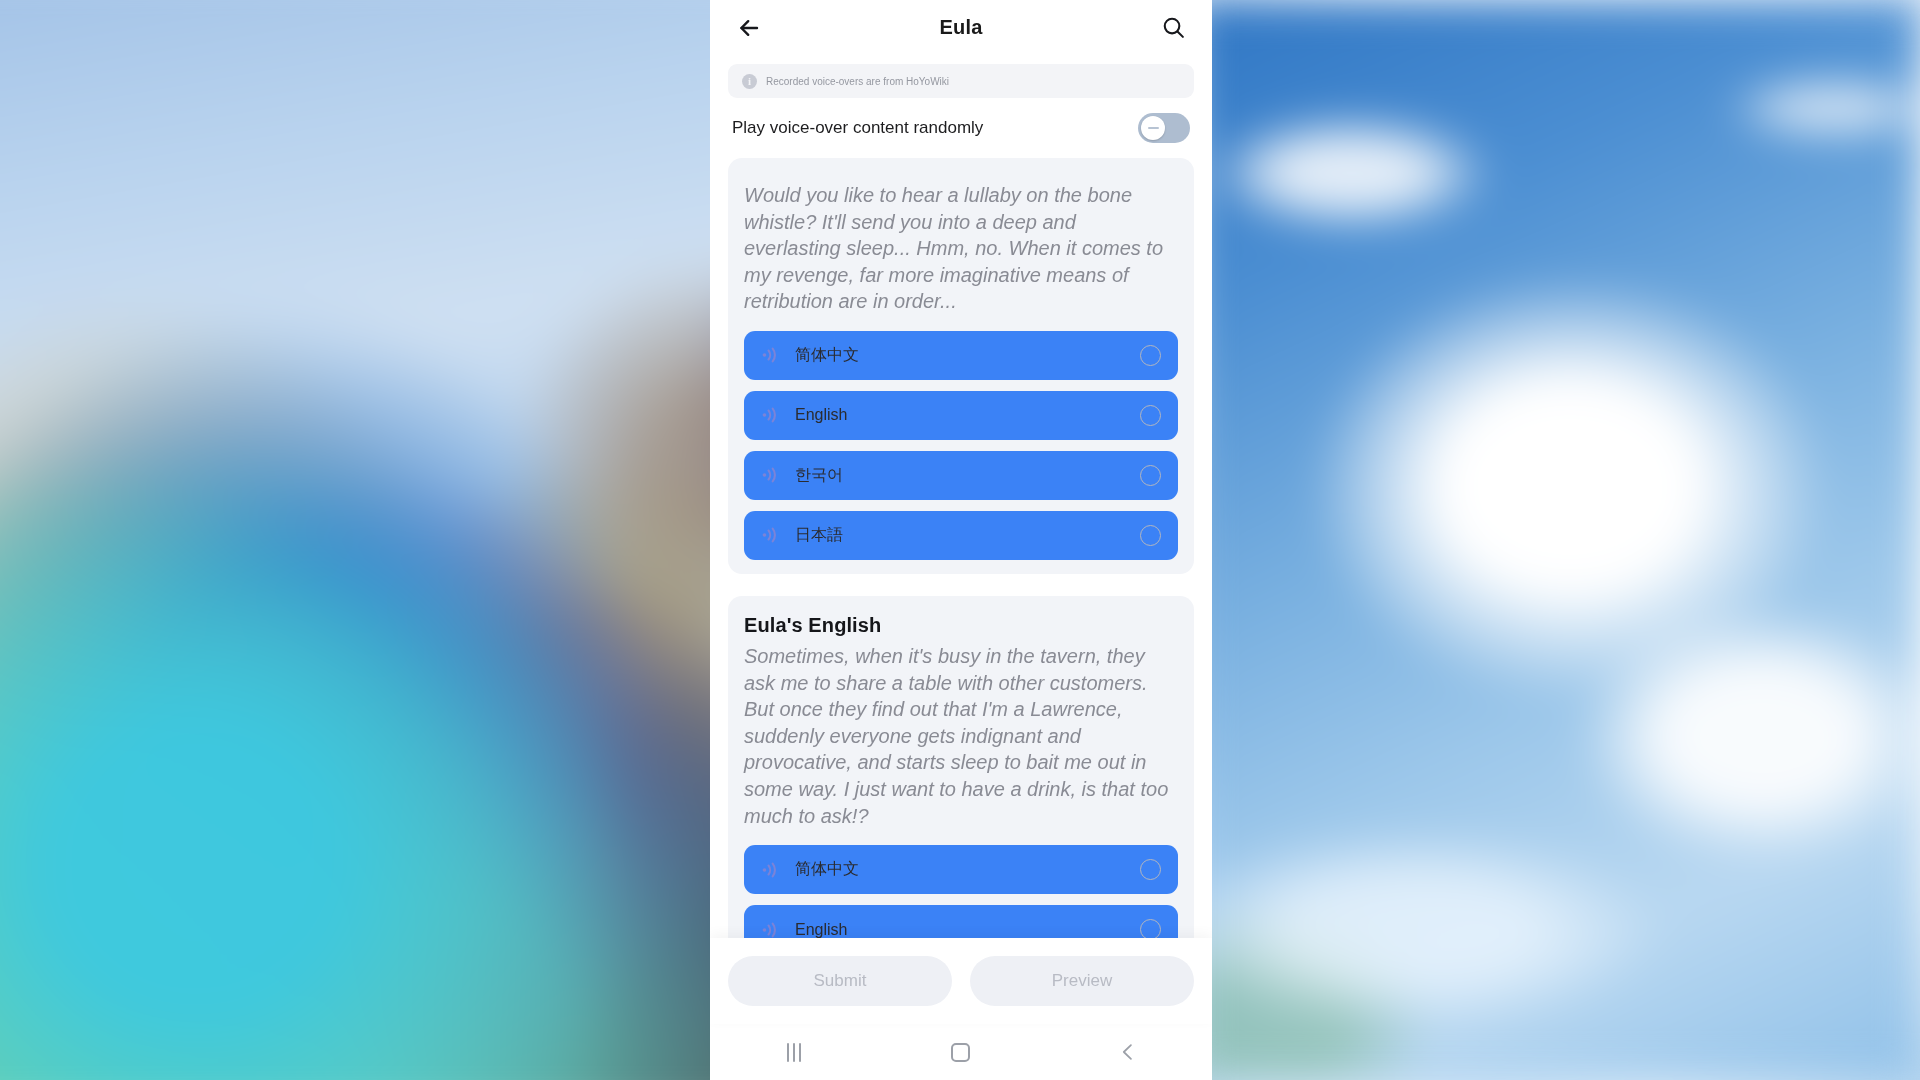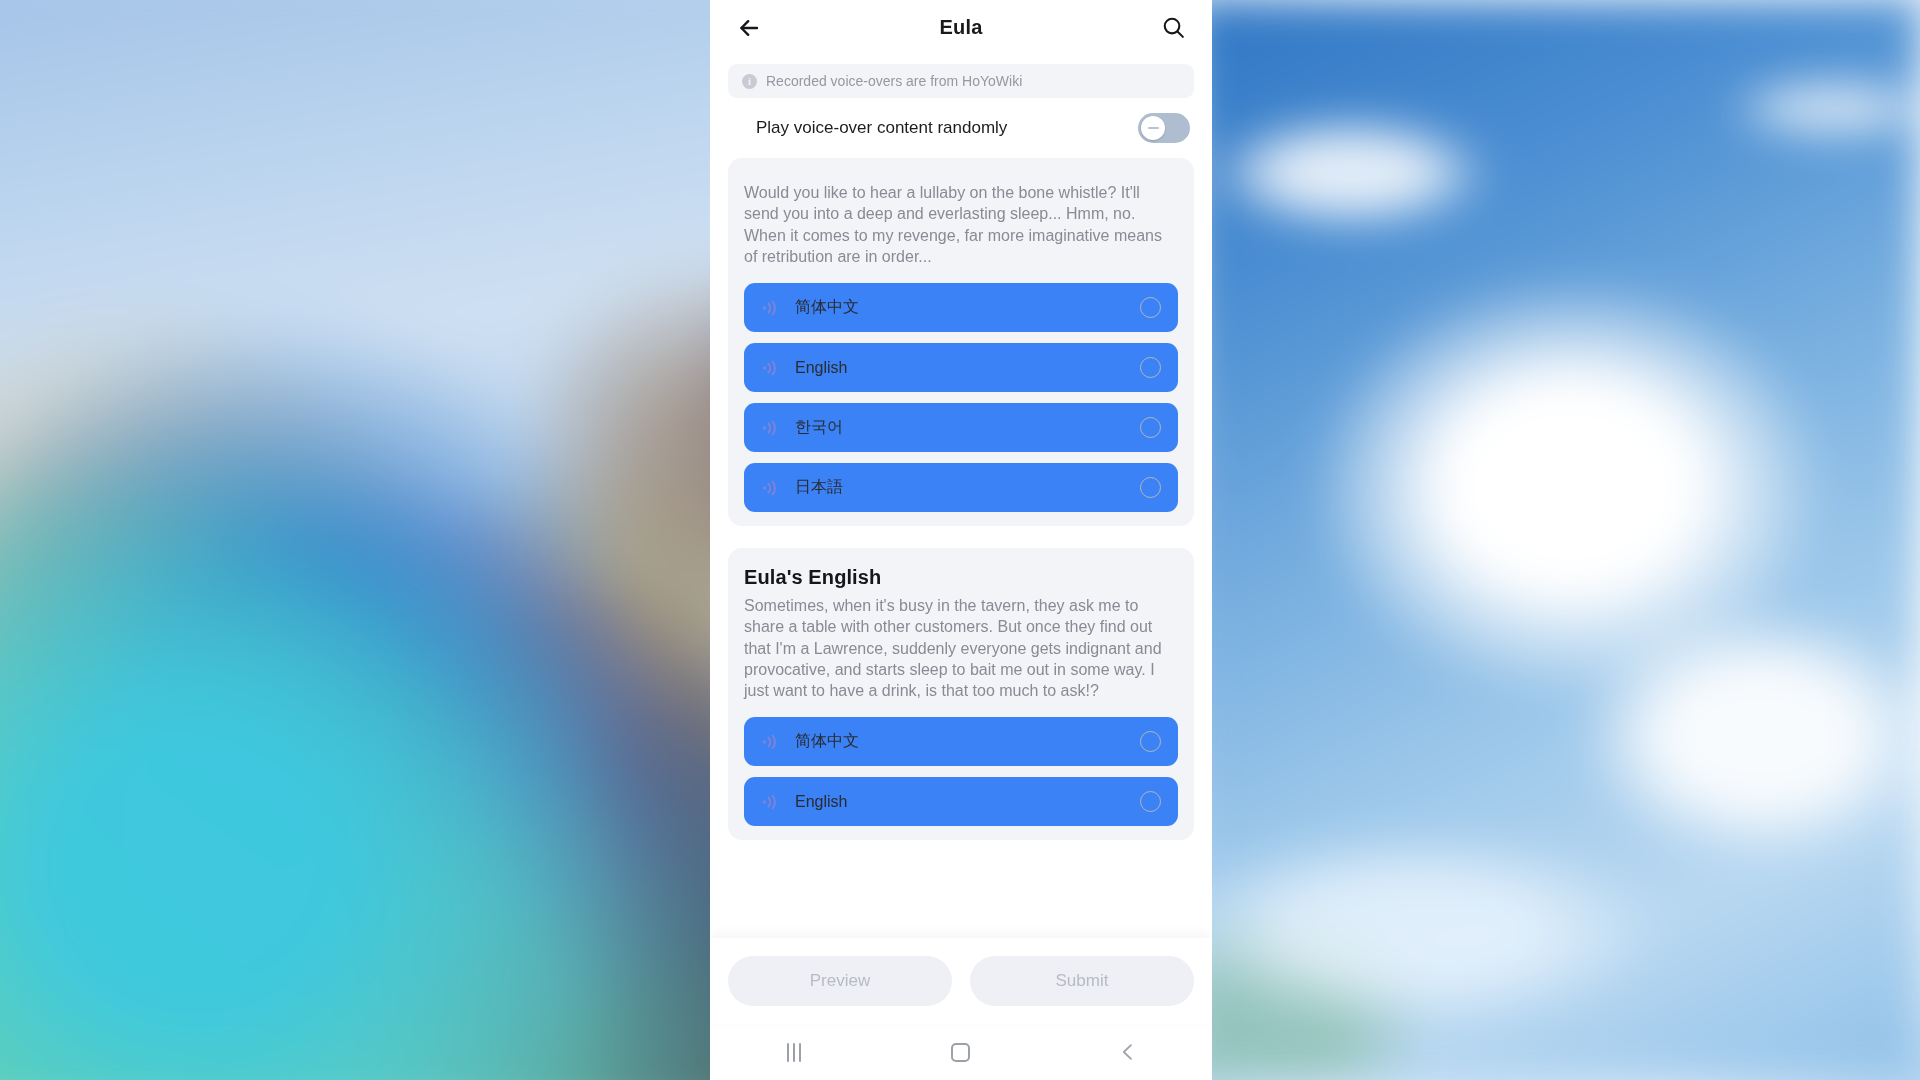--- a/index.html
+++ b/index.html
@@ -82,35 +82,34 @@
 
   .notice {
     margin-top: 9px;
     background: #f3f4f7;
     border-radius: 9px;
     height: 34px;
     display: flex; align-items: center;
     padding: 0 14px;
     gap: 9px;
   }
-  .notice-text { font-size: 14px; color: #9598a1; }
+  .notice-text { font-size: 10px; color: #9598a1; }
   .info-icon {
     width: 15px; height: 15px; border-radius: 50%;
     background: #c8cbd4; color: #f3f4f7;
     font-size: 11px; font-weight: bold;
     display: flex; align-items: center; justify-content: center;
     font-family: "Liberation Serif", serif;
     flex: 0 0 15px;
   }
 
   .toggle-row {
     height: 60px;
     display: flex; align-items: center; justify-content: space-between;
     padding: 0 4px;
-    margin-left: 24px;
   }
   .toggle-label { font-size: 17px; color: #1d1d1f; }
   .switch {
     width: 52px; height: 30px; border-radius: 15px;
     background: #aebdd0;
     position: relative; cursor: pointer; flex: 0 0 52px;
   }
   .switch-knob {
     position: absolute; top: 3px; left: 3px;
     width: 24px; height: 24px; border-radius: 50%;
@@ -128,22 +127,23 @@
     border-radius: 14px;
     padding: 18px 16px 14px 16px;
     margin-bottom: 22px;
   }
   .group-title {
     font-size: 20px; font-weight: bold; color: #15161a;
     letter-spacing: .1px;
   }
   .group-desc {
     margin-top: 6px;
-    font-size: 16px; line-height: 1.33;
+    font-size: 20px; line-height: 1.33;
     color: #898b94;
+    font-style: italic;
   }
   .lang-list { margin-top: 16px; display: flex; flex-direction: column; gap: 11px; }
   .lang-row {
     background: #3b82f6;
     border-radius: 11px;
     height: 49px;
     display: flex; align-items: center;
     padding: 0 17px;
     cursor: pointer;
   }
@@ -296,22 +296,22 @@
           <span class="lang-label">English</span>
           <span class="radio"></span>
         </div>
 
       </div>
     </div>
 
   </div>
 
   <div class="actionbar">
+    <button class="action-btn">Submit</button>
     <button class="action-btn">Preview</button>
-    <button class="action-btn">Submit</button>
   </div>
 
   <div class="navbar">
     <div class="nav-btn">
       <span class="nav-recents">
           <span></span>
           <span></span>
           <span></span>
         </span>
     </div>

